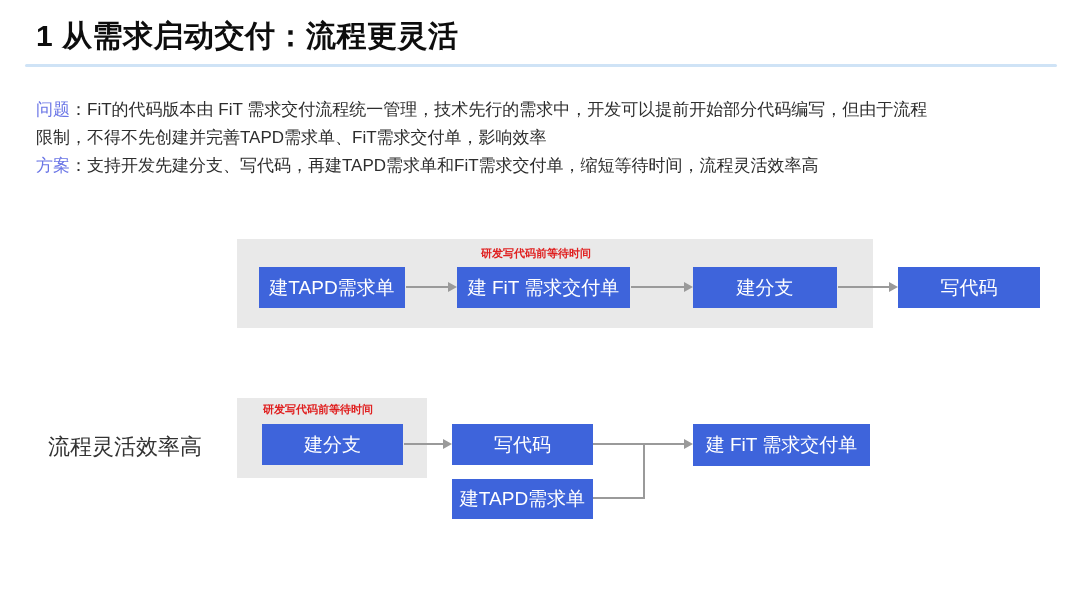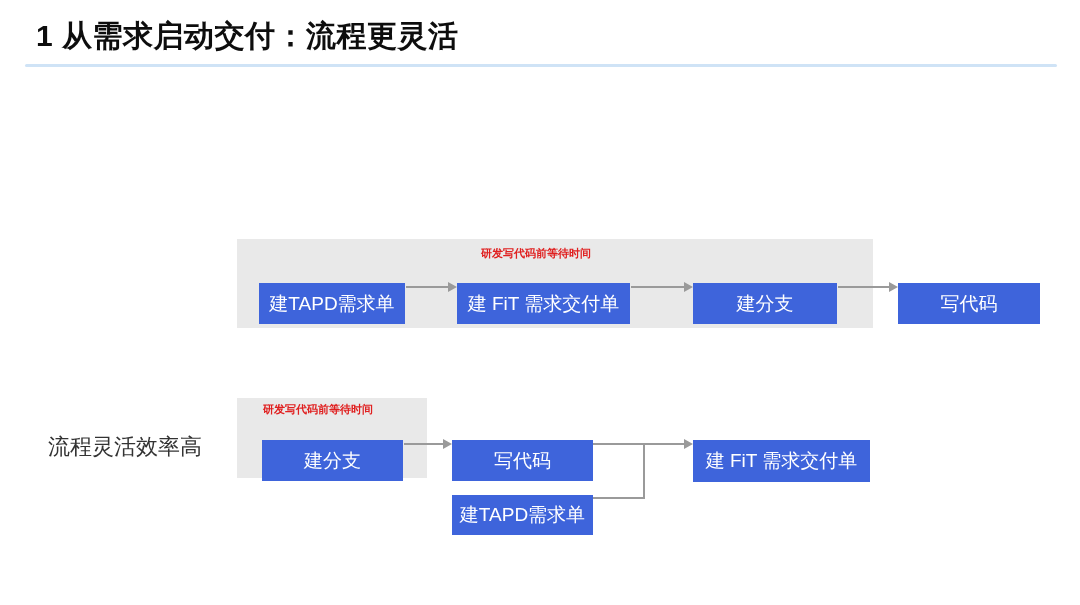--- a/index.html
+++ b/index.html
@@ -27,21 +27,21 @@
   .panel {
     position:absolute; background:var(--panel-gray);
   }
   .wait-caption {
     position:absolute; font-size:11px; font-weight:bold; color:var(--caption-red);
     white-space:nowrap;
   }
   .step-box {
     position:absolute; background:var(--box-blue); color:#ffffff;
     display:flex; align-items:center; justify-content:center;
-    font-size:19px; white-space:nowrap;margin-top:16px;
+    font-size:19px; white-space:nowrap;
   }
   .aline {
     position:absolute; background:var(--arrow-gray); height:2px;
   }
   .vline {
     position:absolute; background:var(--arrow-gray); width:2px;
   }
   .ahead {
     position:absolute; width:0; height:0;
     border-top:5px solid transparent; border-bottom:5px solid transparent;
@@ -49,20 +49,24 @@
   }
 </style>
 </head>
 <body>
 
 <div class="slide">
 
   <div class="title">1 从需求启动交付：流程更灵活</div>
   <div class="divider"></div>
 
+  <div class="intro">
+    <p><span class="keyword">问题</span><span>：FiT的代码版本由 FiT 需求交付流程统一管理，技术先行的需求中，开发可以提前开始部分代码编写，但由于流程限制，不得不先创建并完善TAPD需求单、FiT需求交付单，影响效率</span></p>
+    <p><span class="keyword">方案</span><span>：支持开发先建分支、写代码，再建TAPD需求单和FiT需求交付单，缩短等待时间，流程灵活效率高</span></p>
+  </div>
 
   <div class="panel" style="left:237px; top:239px; width:636px; height:89px;"></div>
   <div class="wait-caption" style="left:481px; top:246px;">研发写代码前等待时间</div>
 
   <div class="step-box" style="left:259px; top:267px; width:146px; height:41px;">建TAPD需求单</div>
   <div class="aline" style="left:406px; top:286px; width:42px;"></div>
   <div class="ahead" style="left:448px; top:282px;"></div>
 
   <div class="step-box" style="left:457px; top:267px; width:173px; height:41px;">建 FiT 需求交付单</div>
   <div class="aline" style="left:631px; top:286px; width:53px;"></div>

